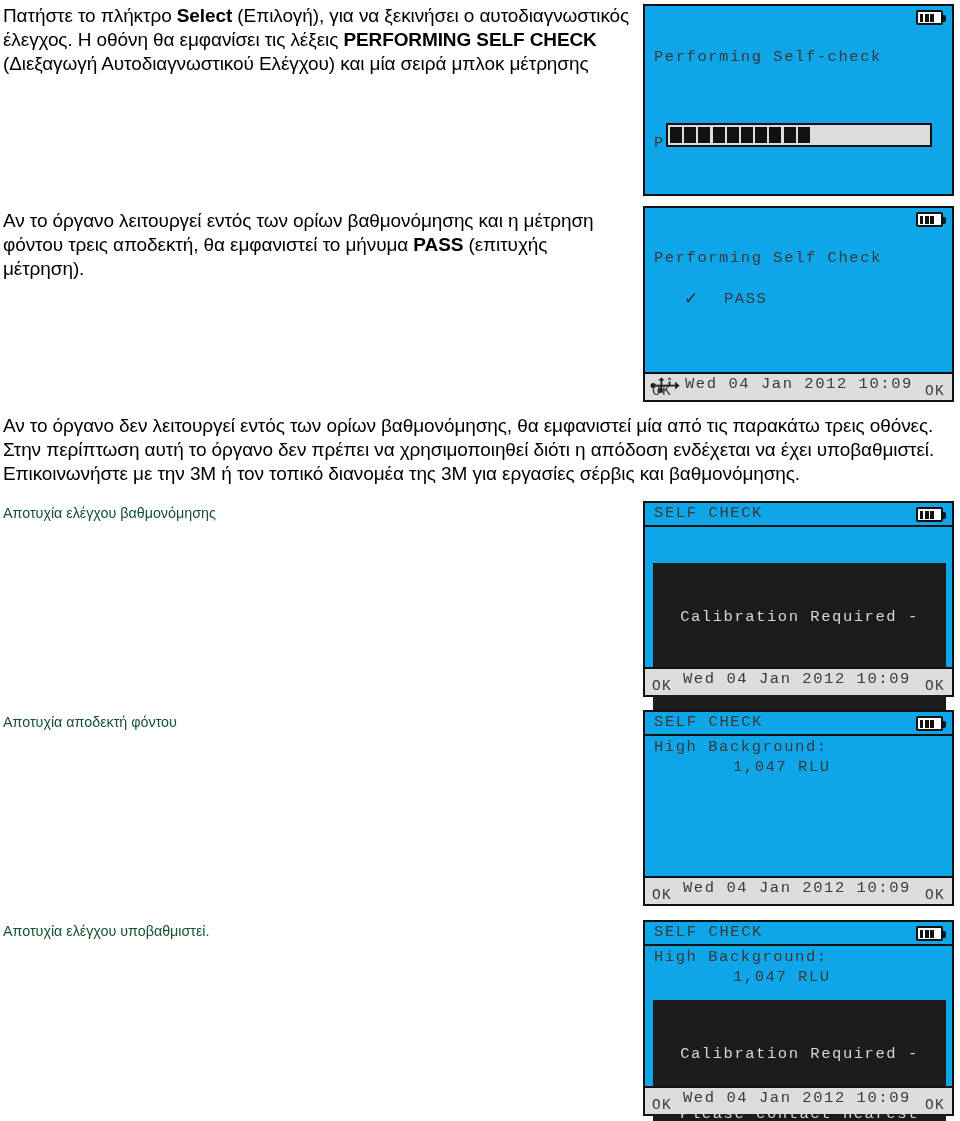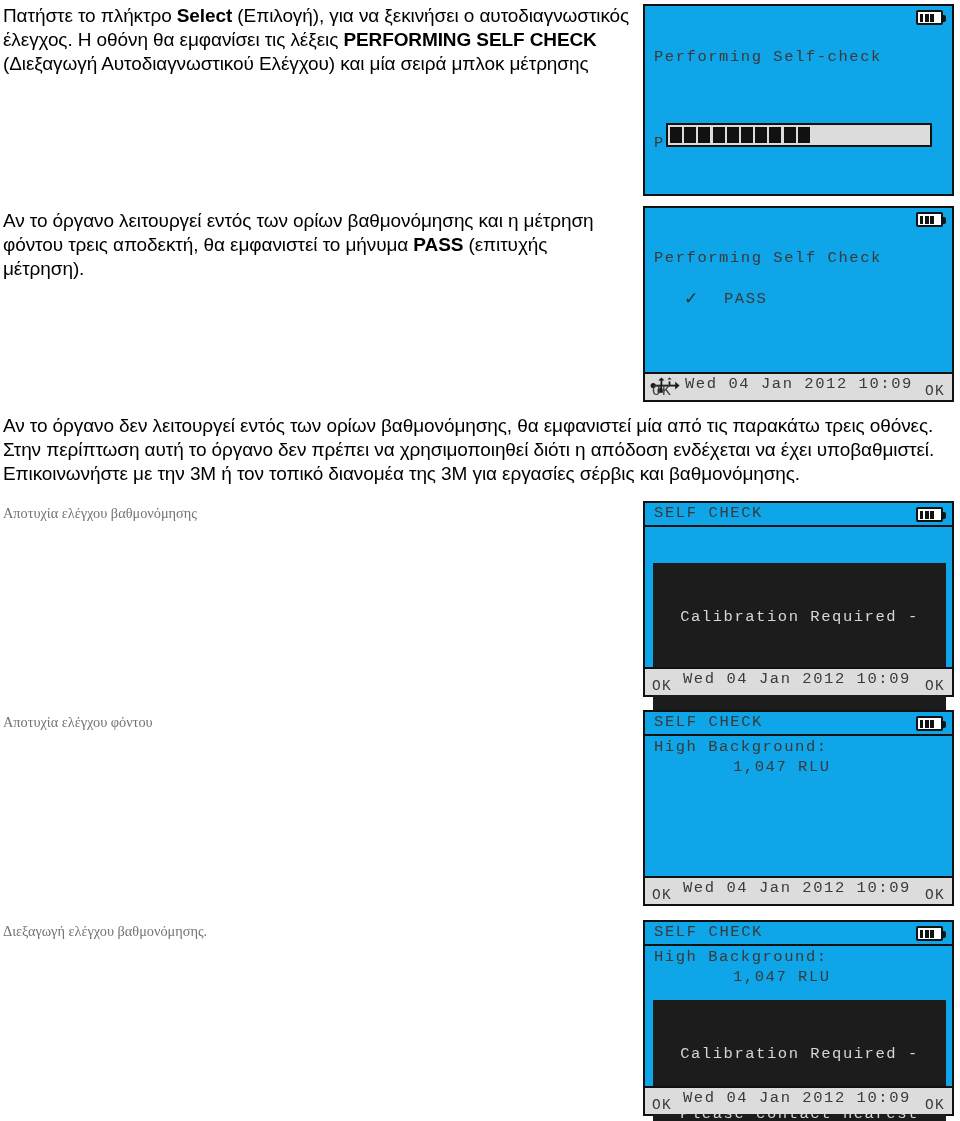--- a/index.html
+++ b/index.html
@@ -22,24 +22,24 @@
     font-family: "Liberation Sans", sans-serif;
     font-size: 19px;
     line-height: 24px;
     color: #000000;
     letter-spacing: -0.1px;
   }
   .prose b { font-weight: bold; }
 
   .label-line {
     position: absolute;
-    font-family: Liberation Serif, serif;
+    font-family: Liberation Sans, sans-serif;
     font-size: 14.3px;
     line-height: 20px;
-    color: #737373;
+    color: #14532d;
     text-align: right;
   }
 
   
   .lcd {
     position: absolute;
     left: 643px;
     width: 311px;
     box-sizing: border-box;
     border: 2px solid #111111;
@@ -212,23 +212,23 @@
 </div>
 
 <div class="prose" style="left:3px; top:209px; width:630px;">
   <span>Αν το όργανο λειτουργεί εντός των ορίων βαθμονόμησης και η μέτρηση φόντου τρεις αποδεκτή, θα εμφανιστεί το μήνυμα </span><b>PASS</b><span> (επιτυχής μέτρηση).</span>
 </div>
 
 <div class="prose" style="left:3px; top:414px; width:950px;">Αν το όργανο δεν λειτουργεί εντός των ορίων βαθμονόμησης, θα εμφανιστεί μία από τις παρακάτω τρεις οθόνες. Στην περίπτωση αυτή το όργανο δεν πρέπει να χρησιμοποιηθεί διότι η απόδοση ενδέχεται να έχει υποβαθμιστεί. Επικοινωνήστε με την 3M ή τον τοπικό διανομέα της 3M για εργασίες σέρβις και βαθμονόμησης.</div>
 
 <div class="label-line" style="left:3px; top:503px;">Αποτυχία ελέγχου βαθμονόμησης</div>
 
-<div class="label-line" style="left:3px; top:712px;">Αποτυχία ελέγχου φόντου</div>
-
-<div class="label-line" style="left:3px; top:921px;">Διεξαγωγή ελέγχου βαθμονόμησης.</div>
+<div class="label-line" style="left:3px; top:712px;">Αποτυχία αποδεκτή φόντου</div>
+
+<div class="label-line" style="left:3px; top:921px;">Αποτυχία ελέγχου υποβαθμιστεί.</div>
 
 <div class="lcd" style="top:4px; height:192px;">
   <div class="lcd-body">
 
     <div class="battery">
       <i></i>
       <i></i>
       <i></i>
       <i class="empty"></i>
     </div>

